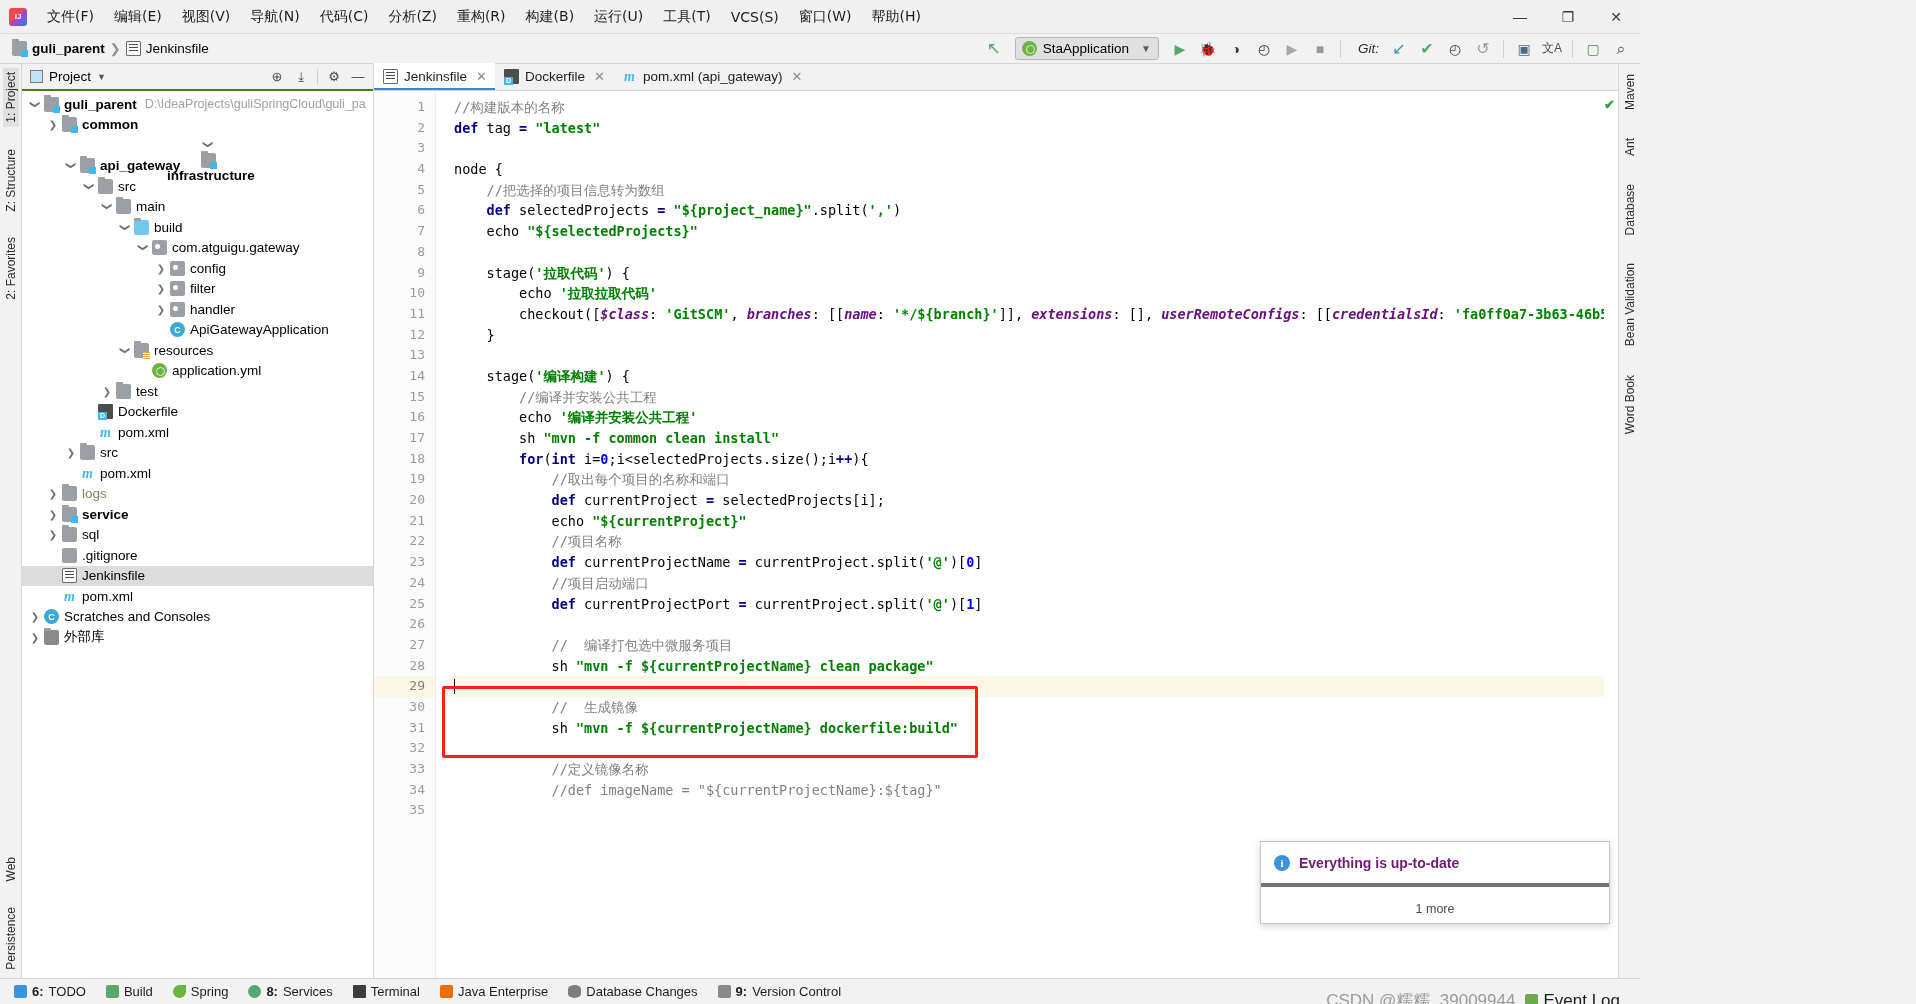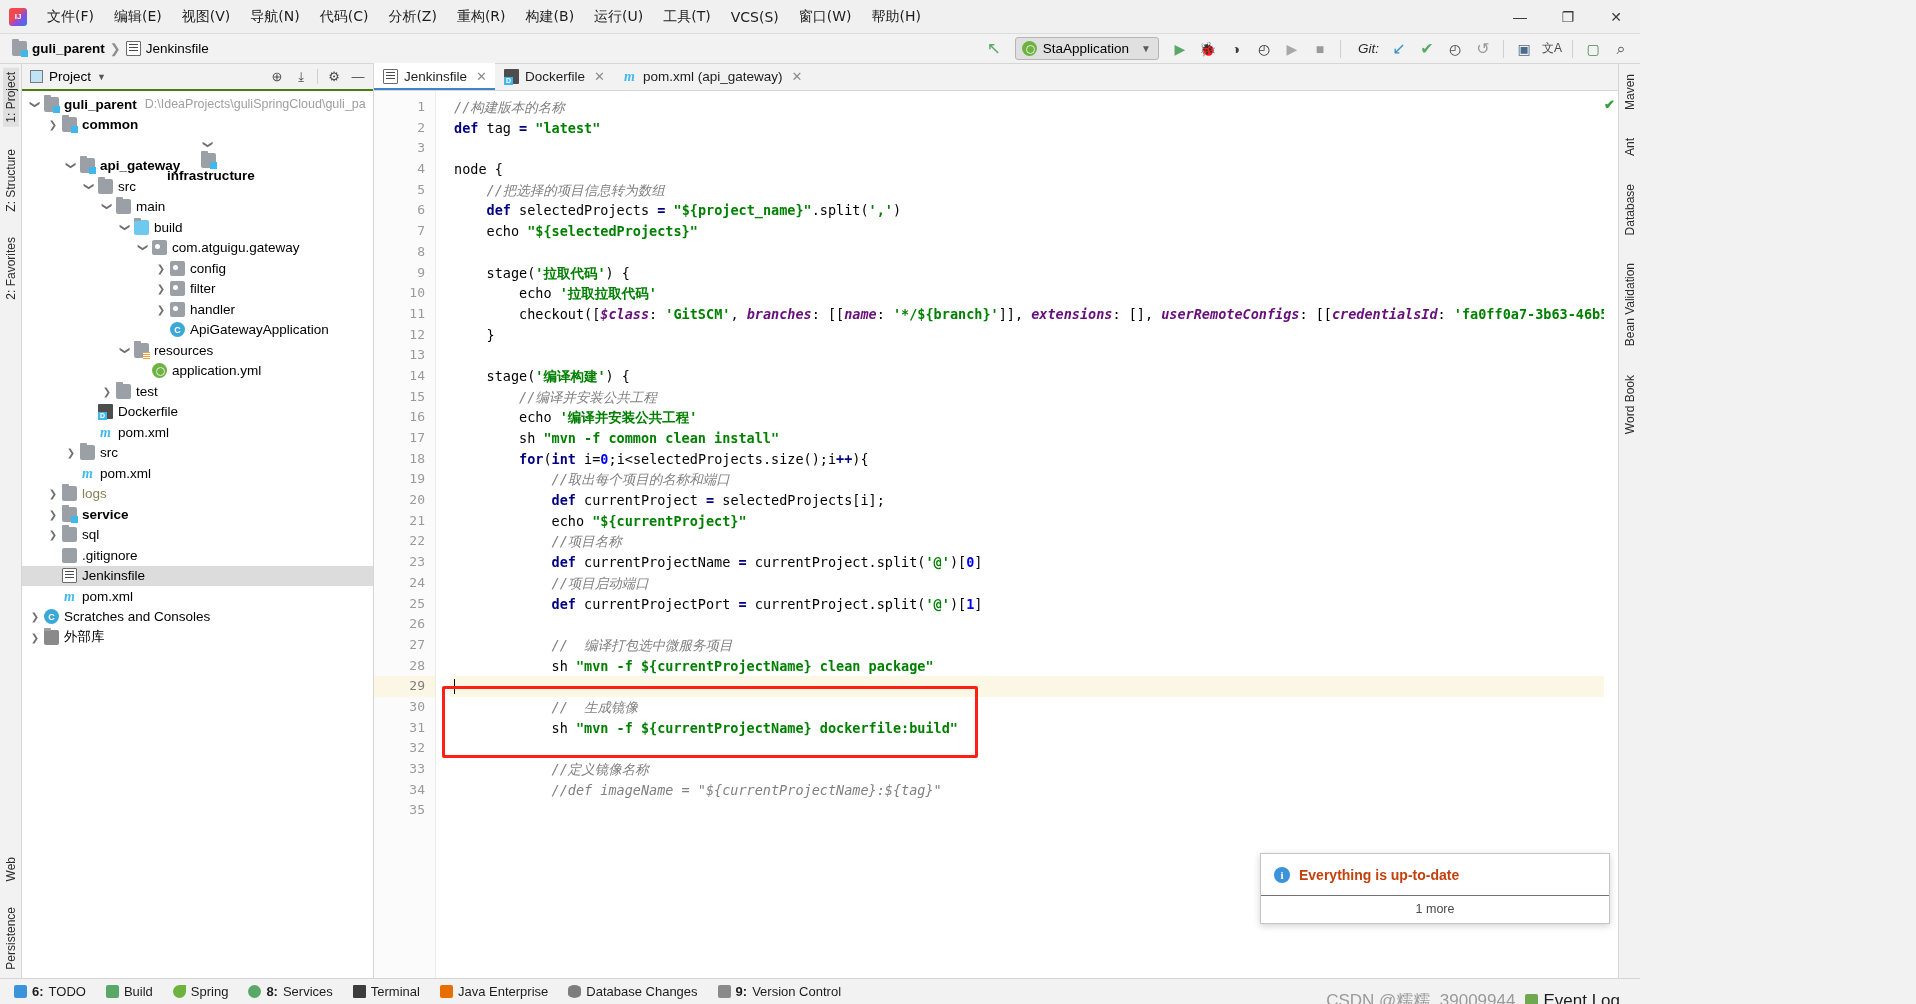--- a/index.html
+++ b/index.html
@@ -148,21 +148,21 @@
   }
   .gline { height: 20.7px; line-height: 20.7px; padding-right: 10px; }
   .gline.cur { background:#fcf6e4; color:#7d7d7d; }
   .foldcol { width:14px; flex:0 0 14px; background:#fff; }
   .code {
     flex:1 1 auto; padding-top:6px; font-family:"DejaVu Sans Mono", monospace;
     font-size:13.5px; position:relative; overflow:hidden; white-space: pre;
   }
   .cline { height: 20.7px; line-height: 20.7px; padding-left: 4px; }
   .cline.cur { background:#fcf6e4; }
-  .cmt { color:#808080; font-style: italic; }
+  .cmt { color:#808080; }
   .kw  { color:#000080; font-weight: bold; }
   .str { color:#008000; font-weight: bold; }
   .num { color:#0000ff; font-weight: bold; }
   .fld { color:#660e7a; font-style: italic; font-weight: bold; }
   .plain { color:#000; }
 
   .redbox {
     position:absolute; border: 3px solid #ff1f14; border-radius: 2px; pointer-events:none;
   }
   .caret { display:inline-block; width:1px; height:15px; background:#000; vertical-align:-3px; }
@@ -193,22 +193,22 @@
 
   
   .notif {
     position:absolute; right: 30px; bottom: 54px; width: 350px; background:#fff;
     border:1px solid #c5c5c5; box-shadow: 0 2px 7px rgba(0,0,0,.18); z-index: 50;
   }
   .notif-main { display:flex; align-items:center; gap:9px; padding: 13px 14px 12px 13px; }
   .notif-ico { width:16px; height:16px; border-radius:50%; background:#3b93d9; flex:0 0 16px; position:relative; }
   .notif-ico::after { content:"i"; position:absolute; inset:0; color:#fff; font-size:11px; font-weight:bold;
     display:flex; align-items:center; justify-content:center; font-family:"Liberation Serif", serif; }
-  .notif-title { font-size:14px; font-weight:bold; color:#c2410c; }
-  .notif-foot { border-top:1px solid #737373; text-align:center; padding: 6px 0 7px; font-size:12.5px; color:#4a4a4a; }
+  .notif-title { font-size:14px; font-weight:bold; color:#701a75; }
+  .notif-foot { border-top:4px solid #737373; text-align:center; padding: 15px 0 7px; font-size:12.5px; color:#4a4a4a; }
 </style>
 </head>
 <body>
 
 <div class="app">
 
   <div class="titlebar">
     <div class="app-logo"></div>
     <div class="menubar" id="menubar">
         <div class="menu-item">文件(F)</div>

